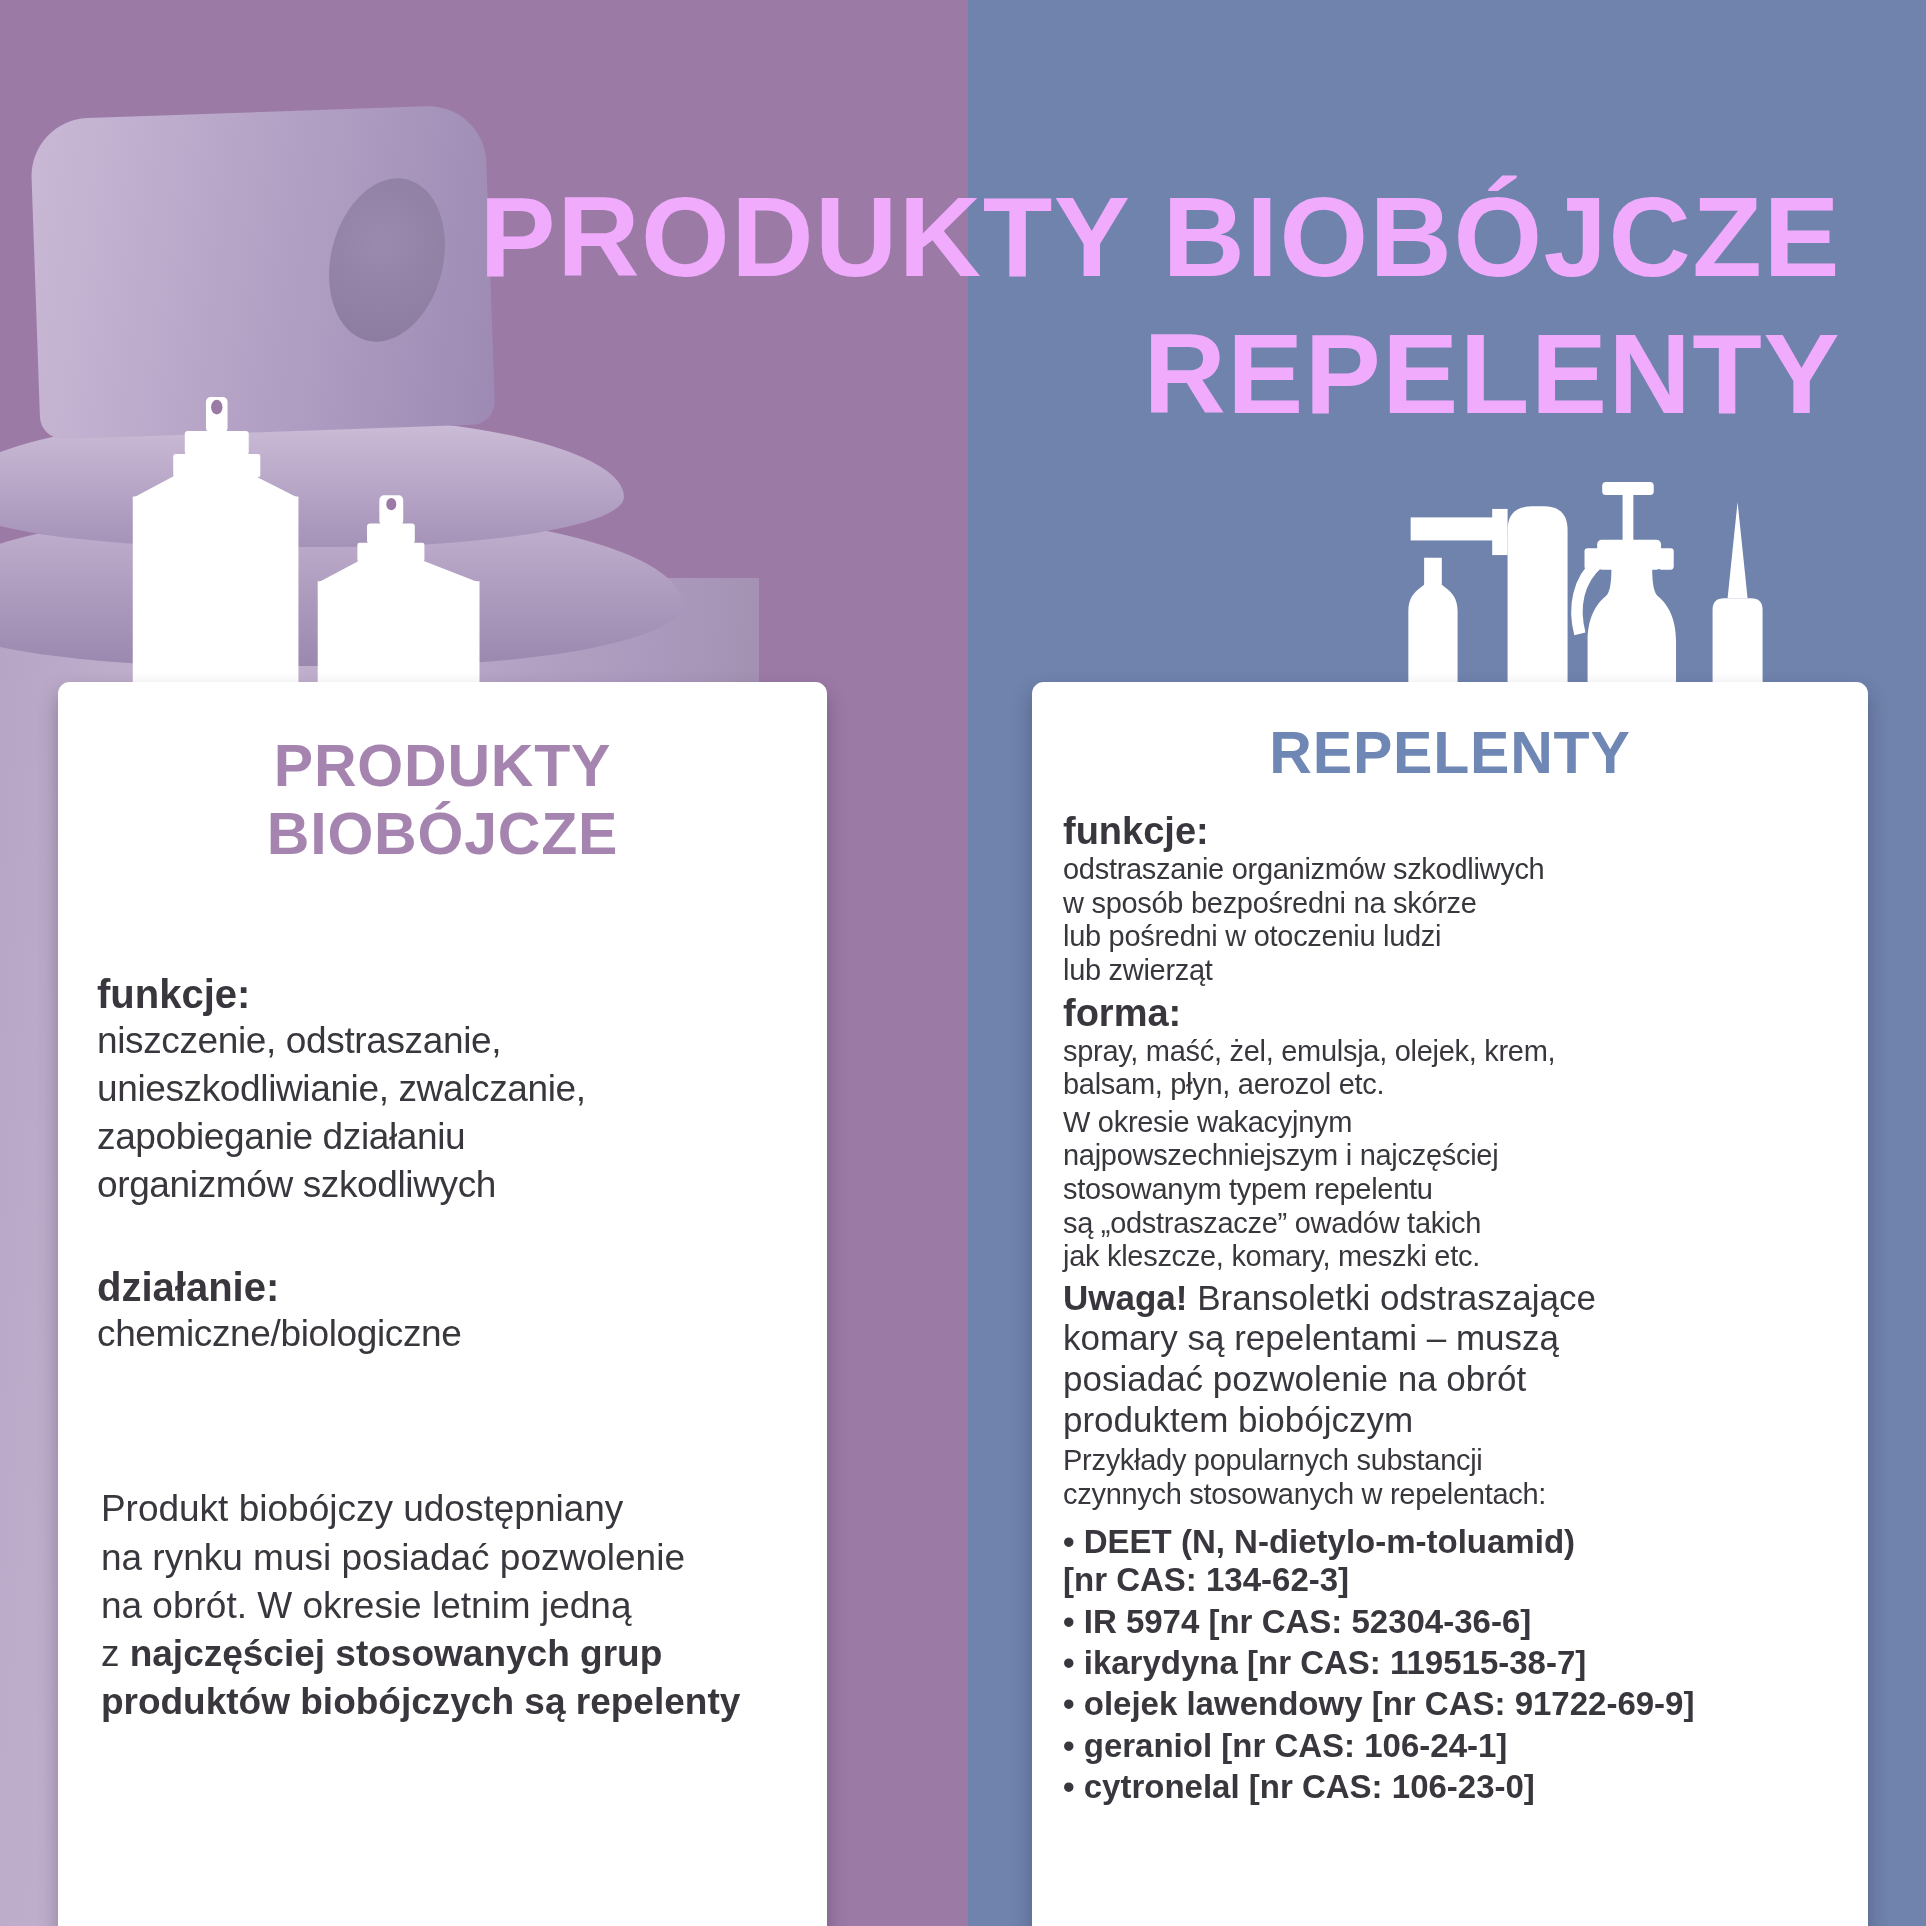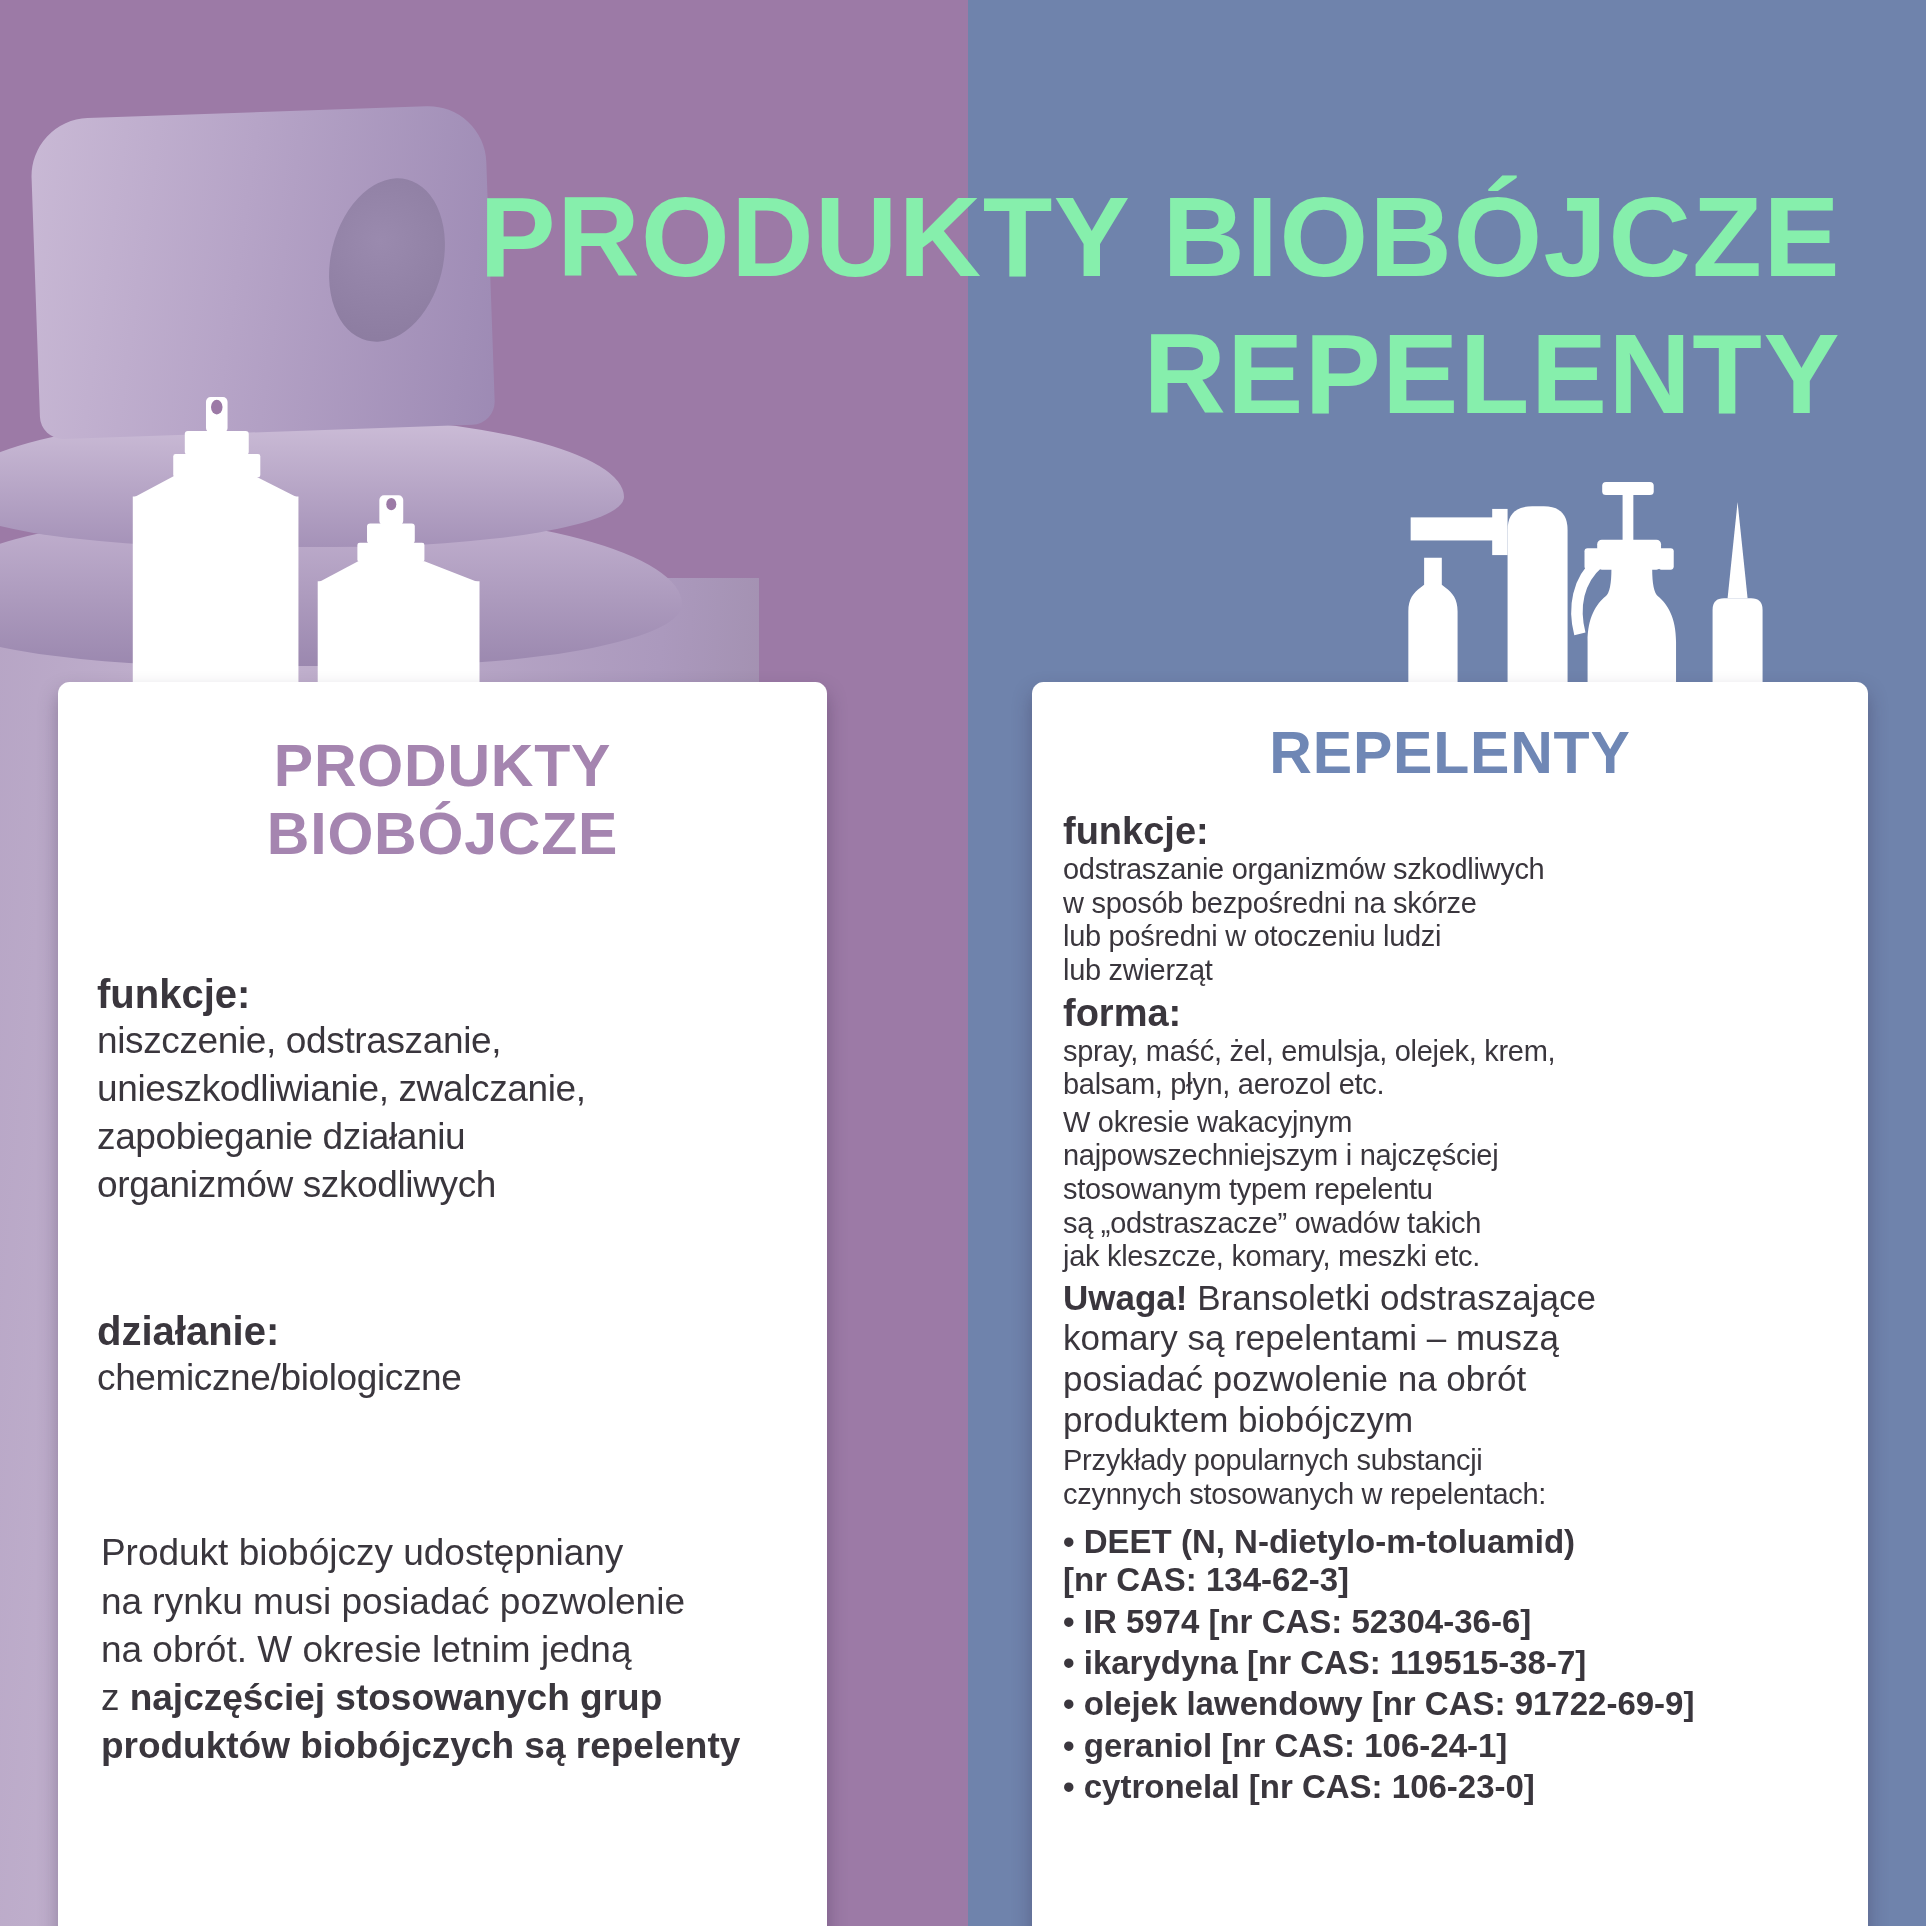--- a/index.html
+++ b/index.html
@@ -21,41 +21,41 @@
   .can-shoulder1{position:absolute;left:-54px;top:416px;width:678px;height:131px;
     background:linear-gradient(#cdbed8,#a592b8);border-radius:50% 50% 45% 45% / 65% 65% 40% 40%;}
   .can-shoulder2{position:absolute;left:-85px;top:512px;width:767px;height:154px;
     background:linear-gradient(#c3b2d0,#9b88af);border-radius:45% 45% 40% 40% / 60% 60% 40% 40%;}
   .can-body{position:absolute;left:-54px;top:578px;width:813px;height:2152px;
     background:linear-gradient(95deg,#b4a2c3 0%,#c3b3cf 30%,#ab99bd 72%,#97849e 100%);
     border-radius:0 0 100px 0 / 0 0 58px 0;}
 
   
   .main-title{position:absolute;left:462px;top:169px;width:1379px;z-index:2;
-    text-align:right;color:#86efac;font-weight:bold;font-size:114px;line-height:1.2;
+    text-align:right;color:#f0abfc;font-weight:bold;font-size:114px;line-height:1.2;
     letter-spacing:1.5px;white-space:pre-line;}
 
   
   .icons-left{position:absolute;left:127px;top:397px;z-index:2;}
   .icons-right{position:absolute;left:1387px;top:482px;z-index:2;}
 
   
   .card{position:absolute;top:682px;background:#fff;border-radius:11.6px;z-index:3;
     box-shadow:0 10px 19px rgba(50,35,65,.35);color:#3a363d;}
   .card-left{left:58px;width:769px;height:1265px;padding:50px 39px;box-sizing:border-box;}
   .card-right{left:1032px;width:836px;height:1265px;padding:37px 31px;box-sizing:border-box;}
   .card h2{margin:0;text-align:center;font-size:59px;letter-spacing:0.8px;font-weight:bold;}
   .card-left h2{color:#a585b0;}
   .card-right h2{color:#6f87b5;}
 
   .label{font-weight:bold;}
   .card-left .label{font-size:40px;}
   .card-left .body-text{font-size:37px;line-height:1.3;letter-spacing:-0.01em;white-space:pre-line;}
   .cl-funkcje-label{margin-top:104px;}
-  .cl-dzialanie-label{margin-top:100px;}
+  .cl-dzialanie-label{margin-top:56px;}
   .cl-note{margin-top:127px;font-size:37px;line-height:1.3;white-space:pre-line;padding-left:3.9px;}
   .cl-note b{font-weight:bold;}
 
   .card-right .label{font-size:38px;}
   .card-right .body-text{font-size:29px;line-height:1.16;letter-spacing:-0.01em;white-space:pre-line;}
   .rc-block{margin-top:4px;}
   .rc-first{margin-top:23px;}
   .rc-uwaga{font-size:35px;line-height:1.16;white-space:pre-line;}
   .rc-uwaga b{font-weight:bold;}
   .substances{margin-top:11.6px;}

